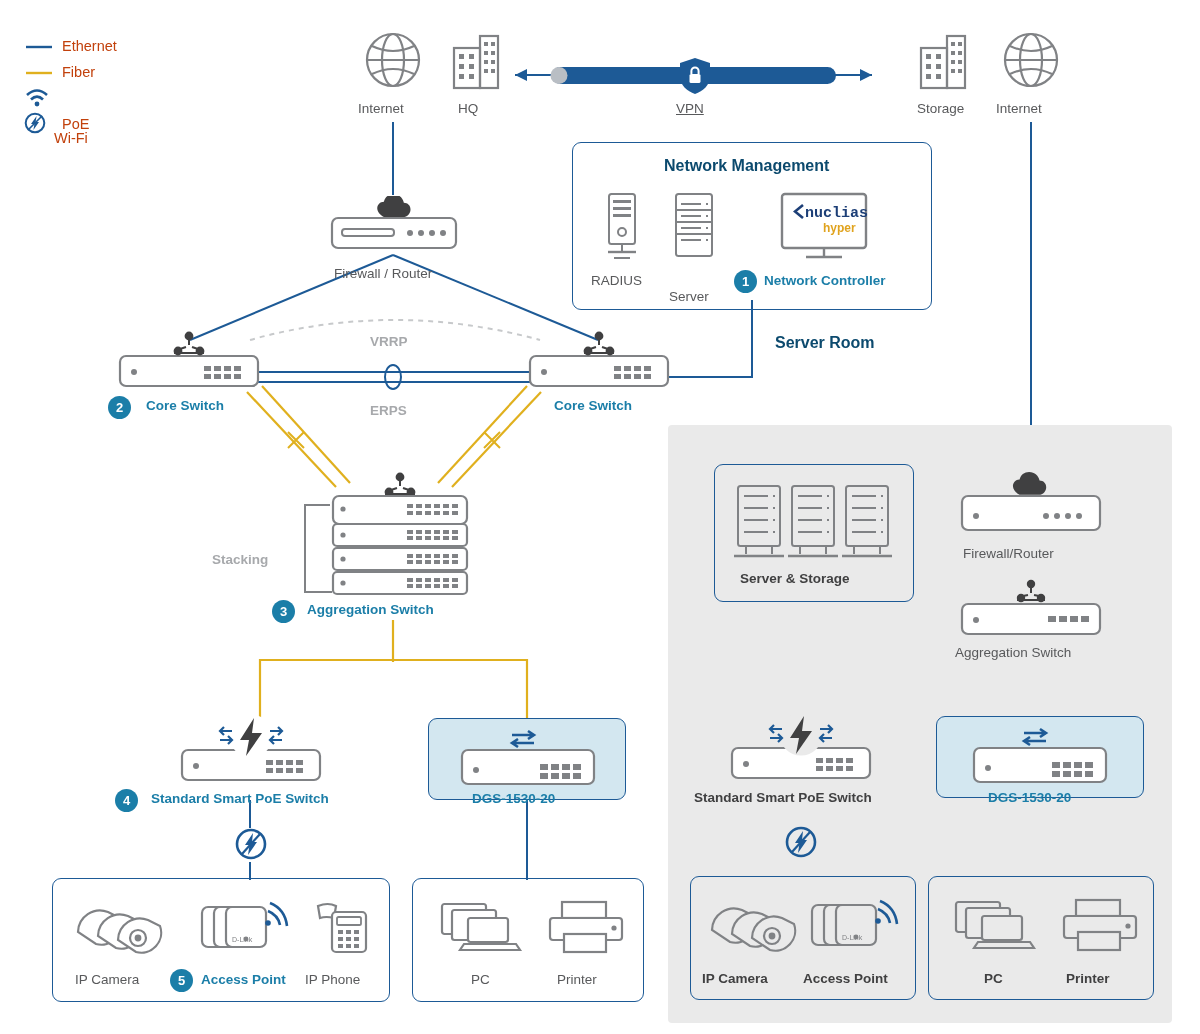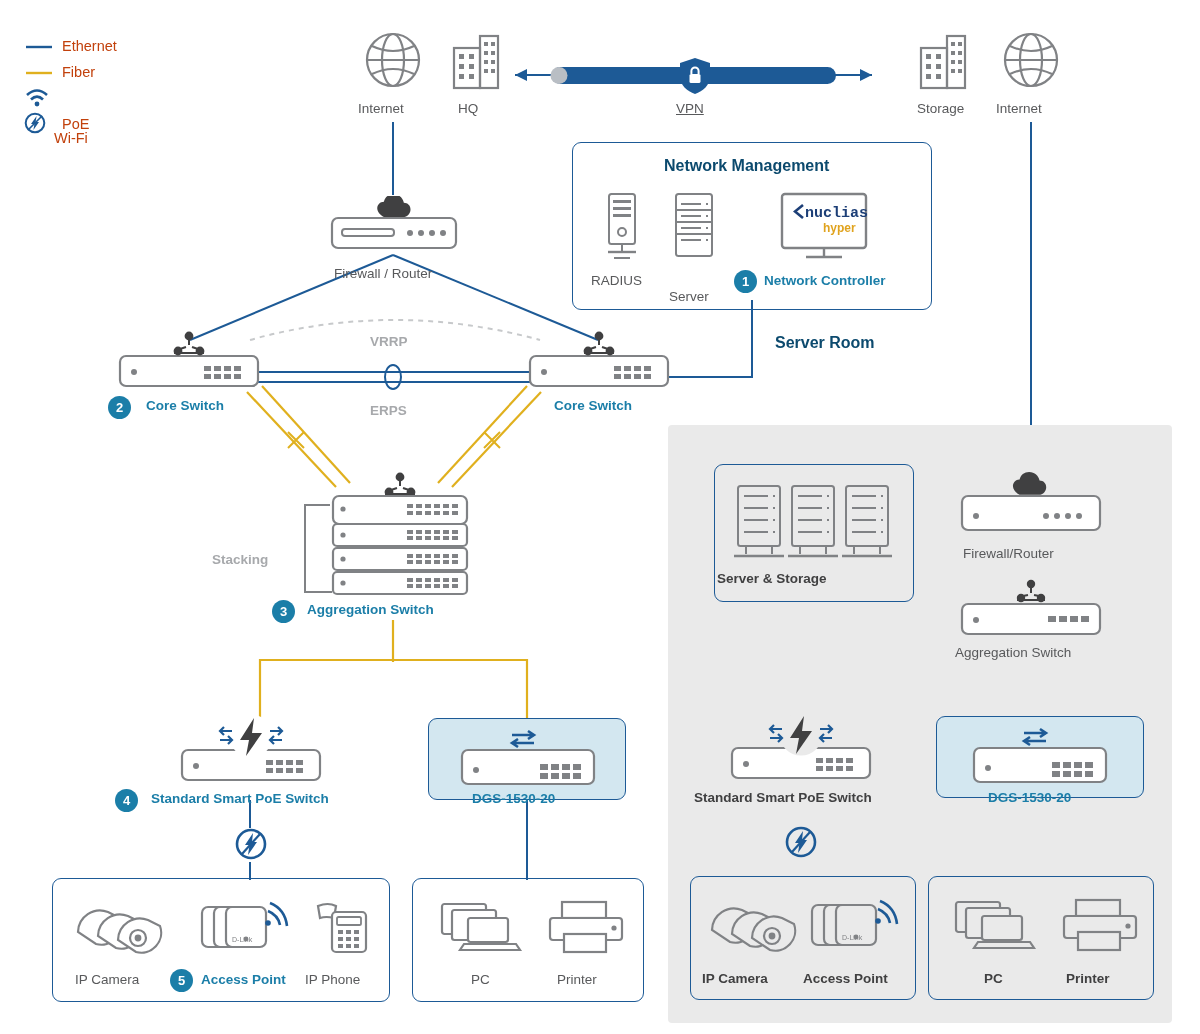--- a/index.html
+++ b/index.html
@@ -523,21 +523,21 @@
         <line x1="40" y1="64" x2="40" y2="72"></line>
       <line x1="2" y1="74" x2="52" y2="74" stroke-width="2.6"></line>
       <line x1="68" y1="64" x2="68" y2="72"></line>
         <line x1="94" y1="64" x2="94" y2="72"></line>
       <line x1="56" y1="74" x2="106" y2="74" stroke-width="2.6"></line>
       <line x1="122" y1="64" x2="122" y2="72"></line>
         <line x1="148" y1="64" x2="148" y2="72"></line>
       <line x1="110" y1="74" x2="160" y2="74" stroke-width="2.6"></line>
     </g>
   </svg>
-  <span class="lbl dark" style="left:717px;top:571px;">Server &amp; Storage</span>
+  <span class="lbl dark" style="left:740px;top:571px;">Server &amp; Storage</span>
 
   <svg class="dev" style="left:960px;top:578px;width:142px;height:62px;" viewBox="0 0 142 62">
     <g stroke="#404041" stroke-width="2" fill="none">
       <circle cx="71" cy="6" r="3.2" fill="#404041"></circle>
         <circle cx="61" cy="20" r="3.2" fill="#404041"></circle>
         <circle cx="81" cy="20" r="3.2" fill="#404041"></circle>
       <path d="M71 9 L71 15 M68 17 L63 18 M74 17 L79 18"></path>
       <path d="M57 22 L85 22"></path>
     </g>
     <path d="M8 26 h126 a6 6 0 0 1 6 6 v18 a6 6 0 0 1 -6 6 H8 a6 6 0 0 1 -6 -6 V32 a6 6 0 0 1 6 -6 z" fill="#ffffff" stroke="#808285" stroke-width="2.2"></path>

